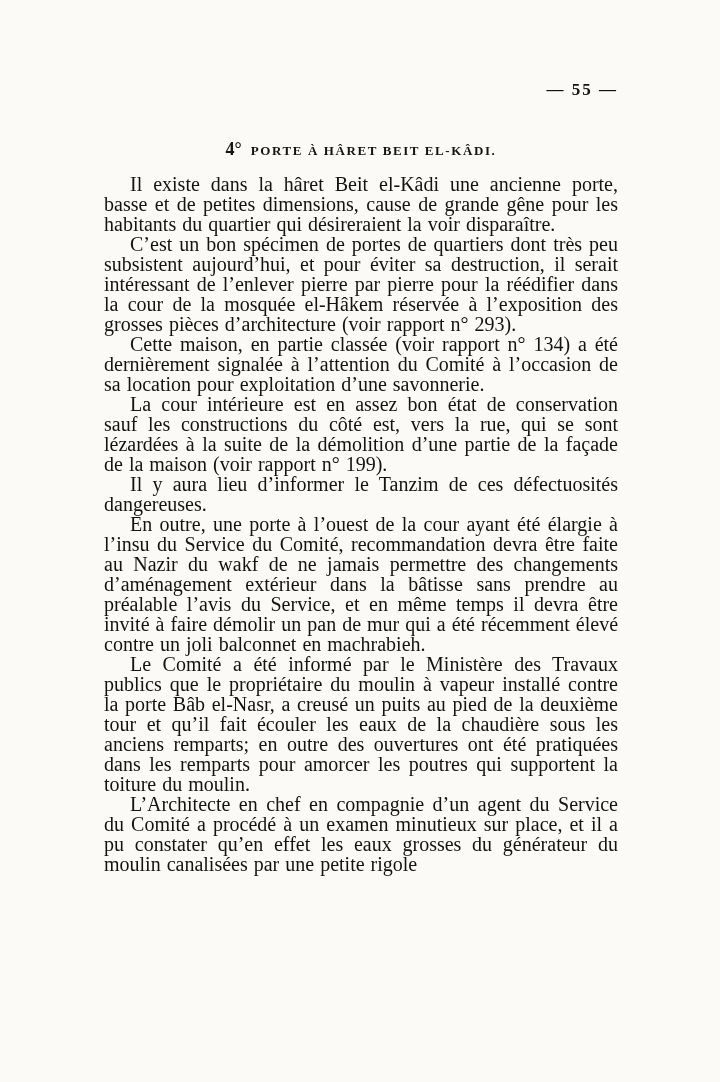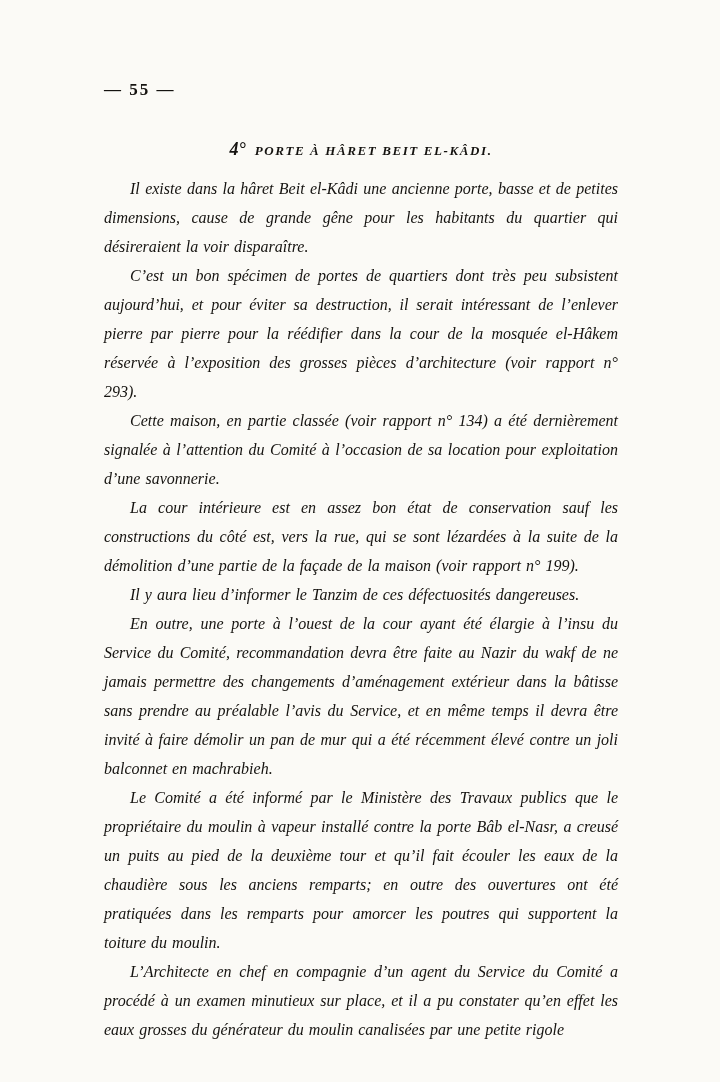--- a/index.html
+++ b/index.html
@@ -17,28 +17,28 @@
   }
 
   .page {
     width: 720px;
     min-height: 1082px;
     background: #fbfaf6;
     padding: 80px 102px 48px 104px;
   }
 
   .page-number {
-    text-align: left;
+    text-align: right;
     font-weight: bold;
     font-size: 17px;
     letter-spacing: 2px;
     margin-bottom: 33px;
   }
 
-  .section { margin-top: 0; font-style: italic; }
+  .section { margin-top: 0; }
 
   .section-heading {
     text-align: center;
     font-weight: bold;
     margin: 24px 0 12px 0;
     line-height: 1.2;
     white-space: nowrap;
   }
 
   .h-num {
@@ -46,22 +46,22 @@
     margin-right: 9px;
     vertical-align: baseline;
   }
 
   .h-title {
     font-size: 13px;
     letter-spacing: 1.6px;
   }
 
   .body-par {
-    font-size: 16px;
-    line-height: 29px;
+    font-size: 20px;
+    line-height: 20px;
     text-align: justify;
     text-indent: 26px;
     word-spacing: 1px;
   }
 </style>
 </head>
 <body>
 
 <div class="page">
 

